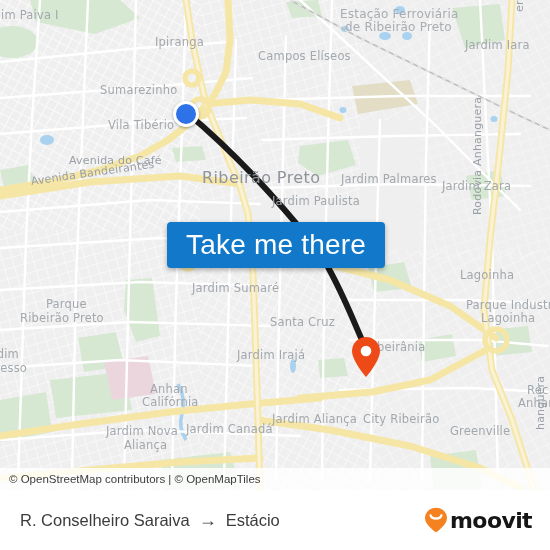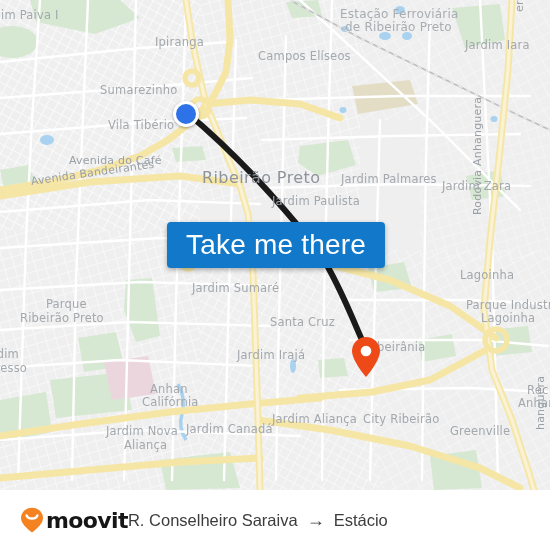--- a/index.html
+++ b/index.html
@@ -331,28 +331,31 @@
 
   <div id="dest-marker" style="left:351px; top:336px;">
     <svg viewBox="0 0 30 42" width="30" height="42">
       <path d="M15 1 C7.3 1 1 7.3 1 15 C1 25 15 41 15 41 C15 41 29 25 29 15 C29 7.3 22.7 1 15 1 Z" fill="#EE4A18"></path>
       <circle cx="15" cy="15" r="5.3" fill="#FFFFFF"></circle>
     </svg>
   </div>
 
   <button id="take-me-there">Take me there</button>
 
+  <div id="attribution">
+    <span>© OpenStreetMap contributors | © OpenMapTiles</span>
+  </div>
 </div>
 
 <div id="footer">
+  <div id="trip-summary">
+    <span class="place">R. Conselheiro Saraiva</span>
+    <span class="arrow">→</span>
+    <span class="place">Estácio</span>
+  </div>
   <div id="moovit-logo">
     <svg width="24" height="26" viewBox="0 0 24 26">
       <path d="M12 0.8 C5.9 0.8 1 5.4 1 11 C1 18 12 25.4 12 25.4 C12 25.4 23 18 23 11 C23 5.4 18.1 0.8 12 0.8 Z" fill="#F58220"></path>
       <path d="M6.6 8.4 C7.8 12.6 16.2 12.6 17.4 8.4" stroke="#FFFFFF" stroke-width="2.4" fill="none" stroke-linecap="round"></path>
     </svg>
     <span class="wordmark">moovit</span>
   </div>
-  <div id="trip-summary">
-    <span class="place">R. Conselheiro Saraiva</span>
-    <span class="arrow">→</span>
-    <span class="place">Estácio</span>
-  </div>
 </div>
 
 </body></html>

